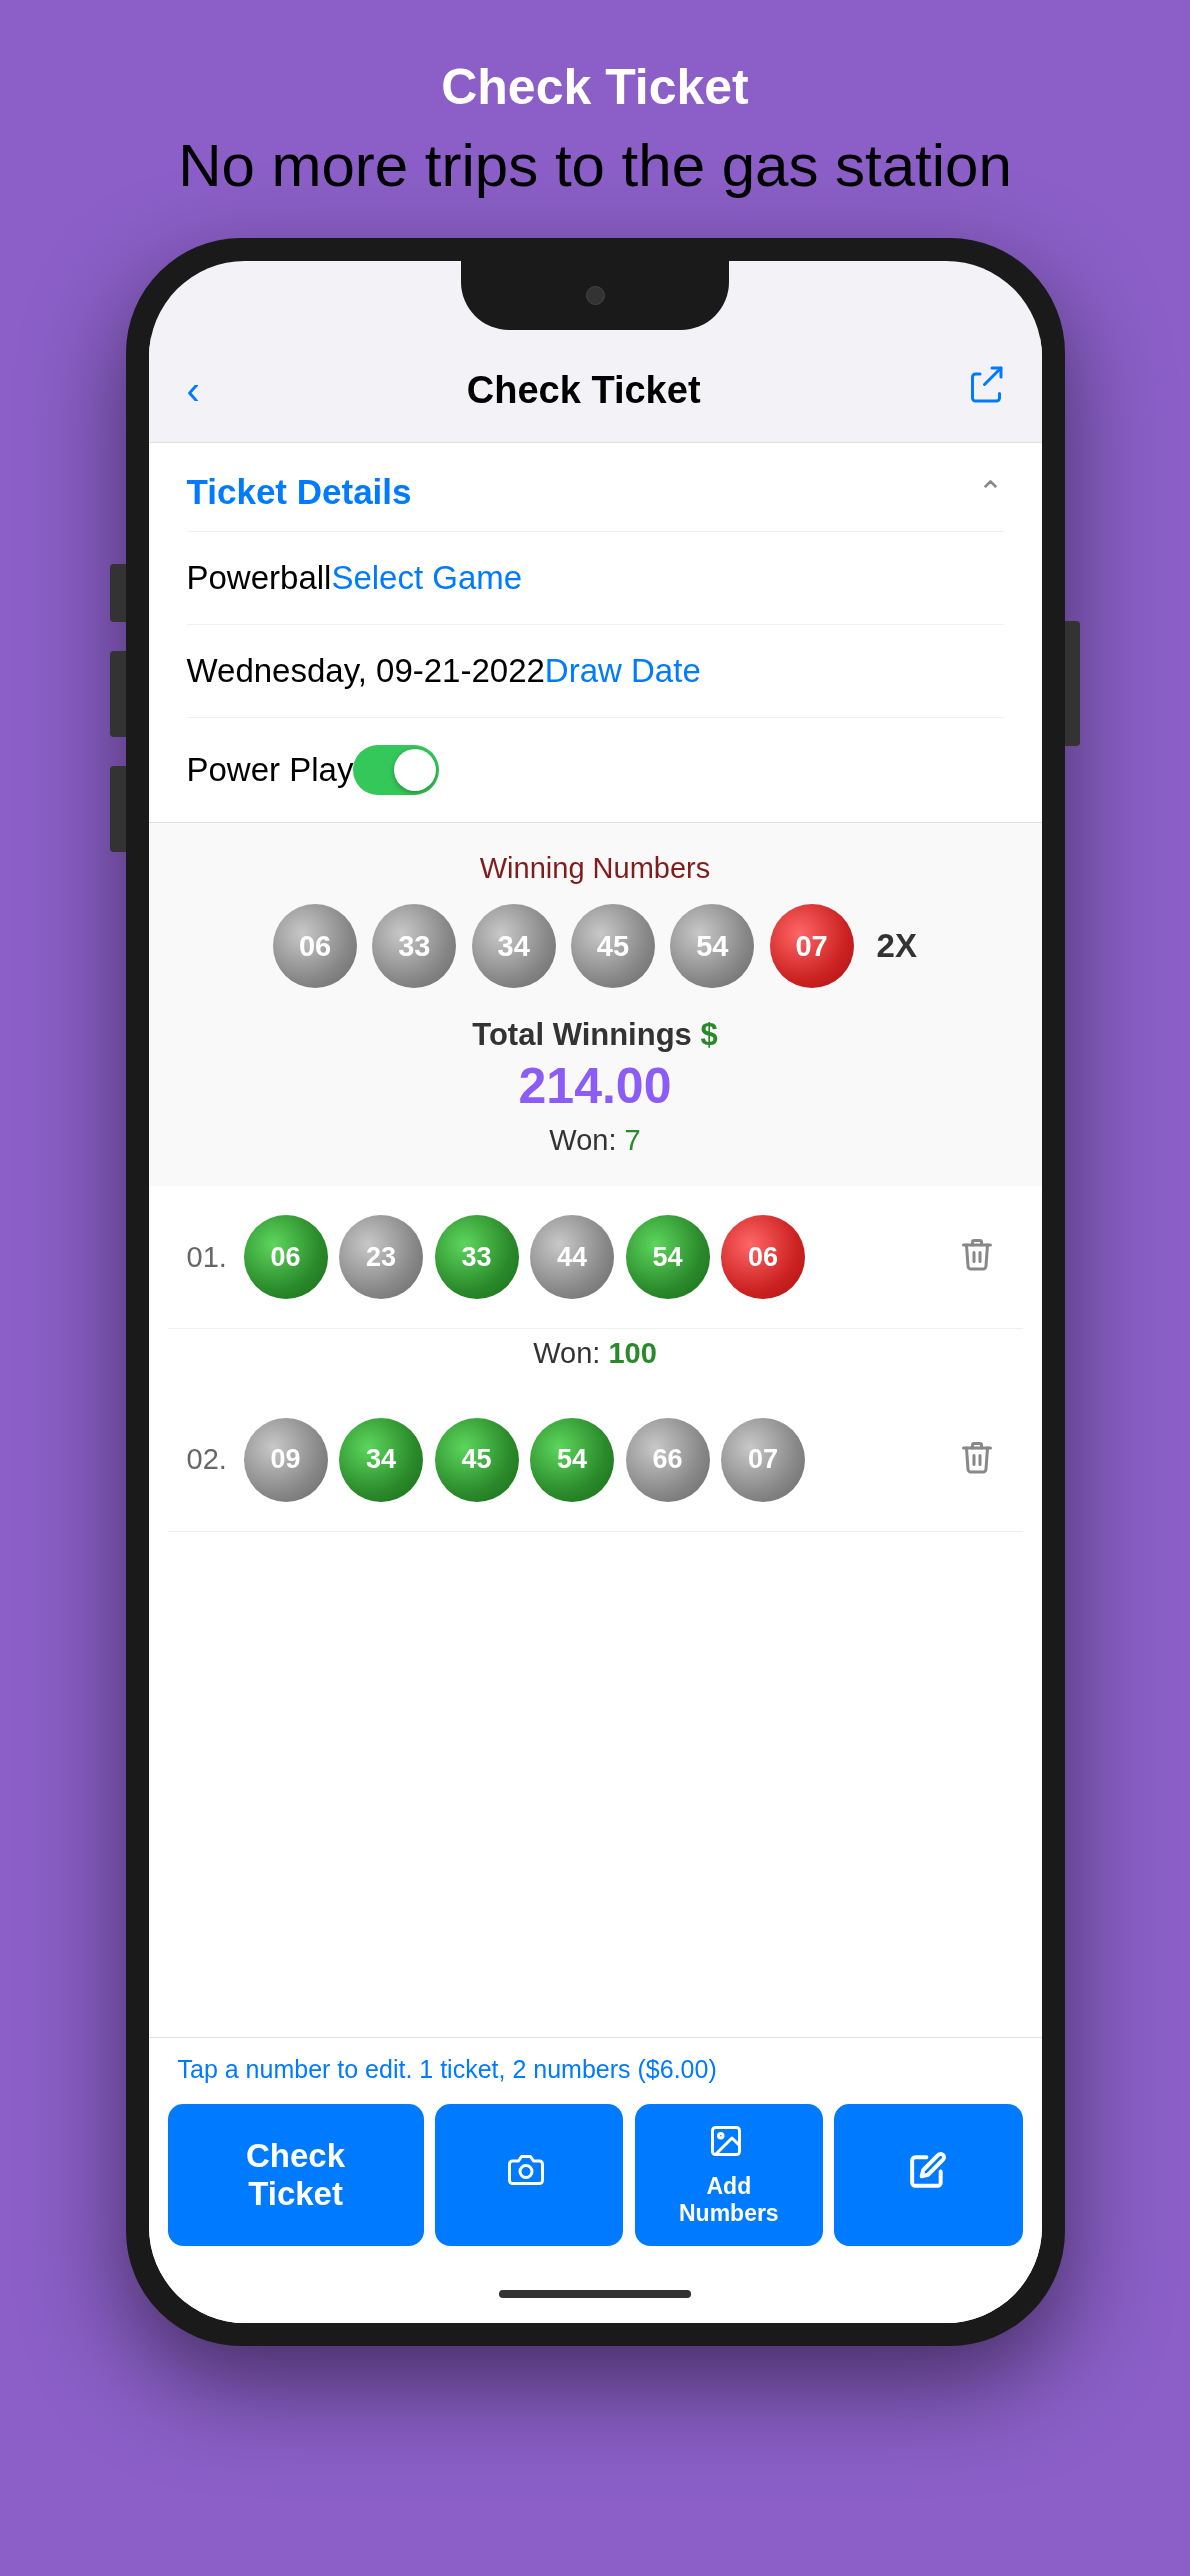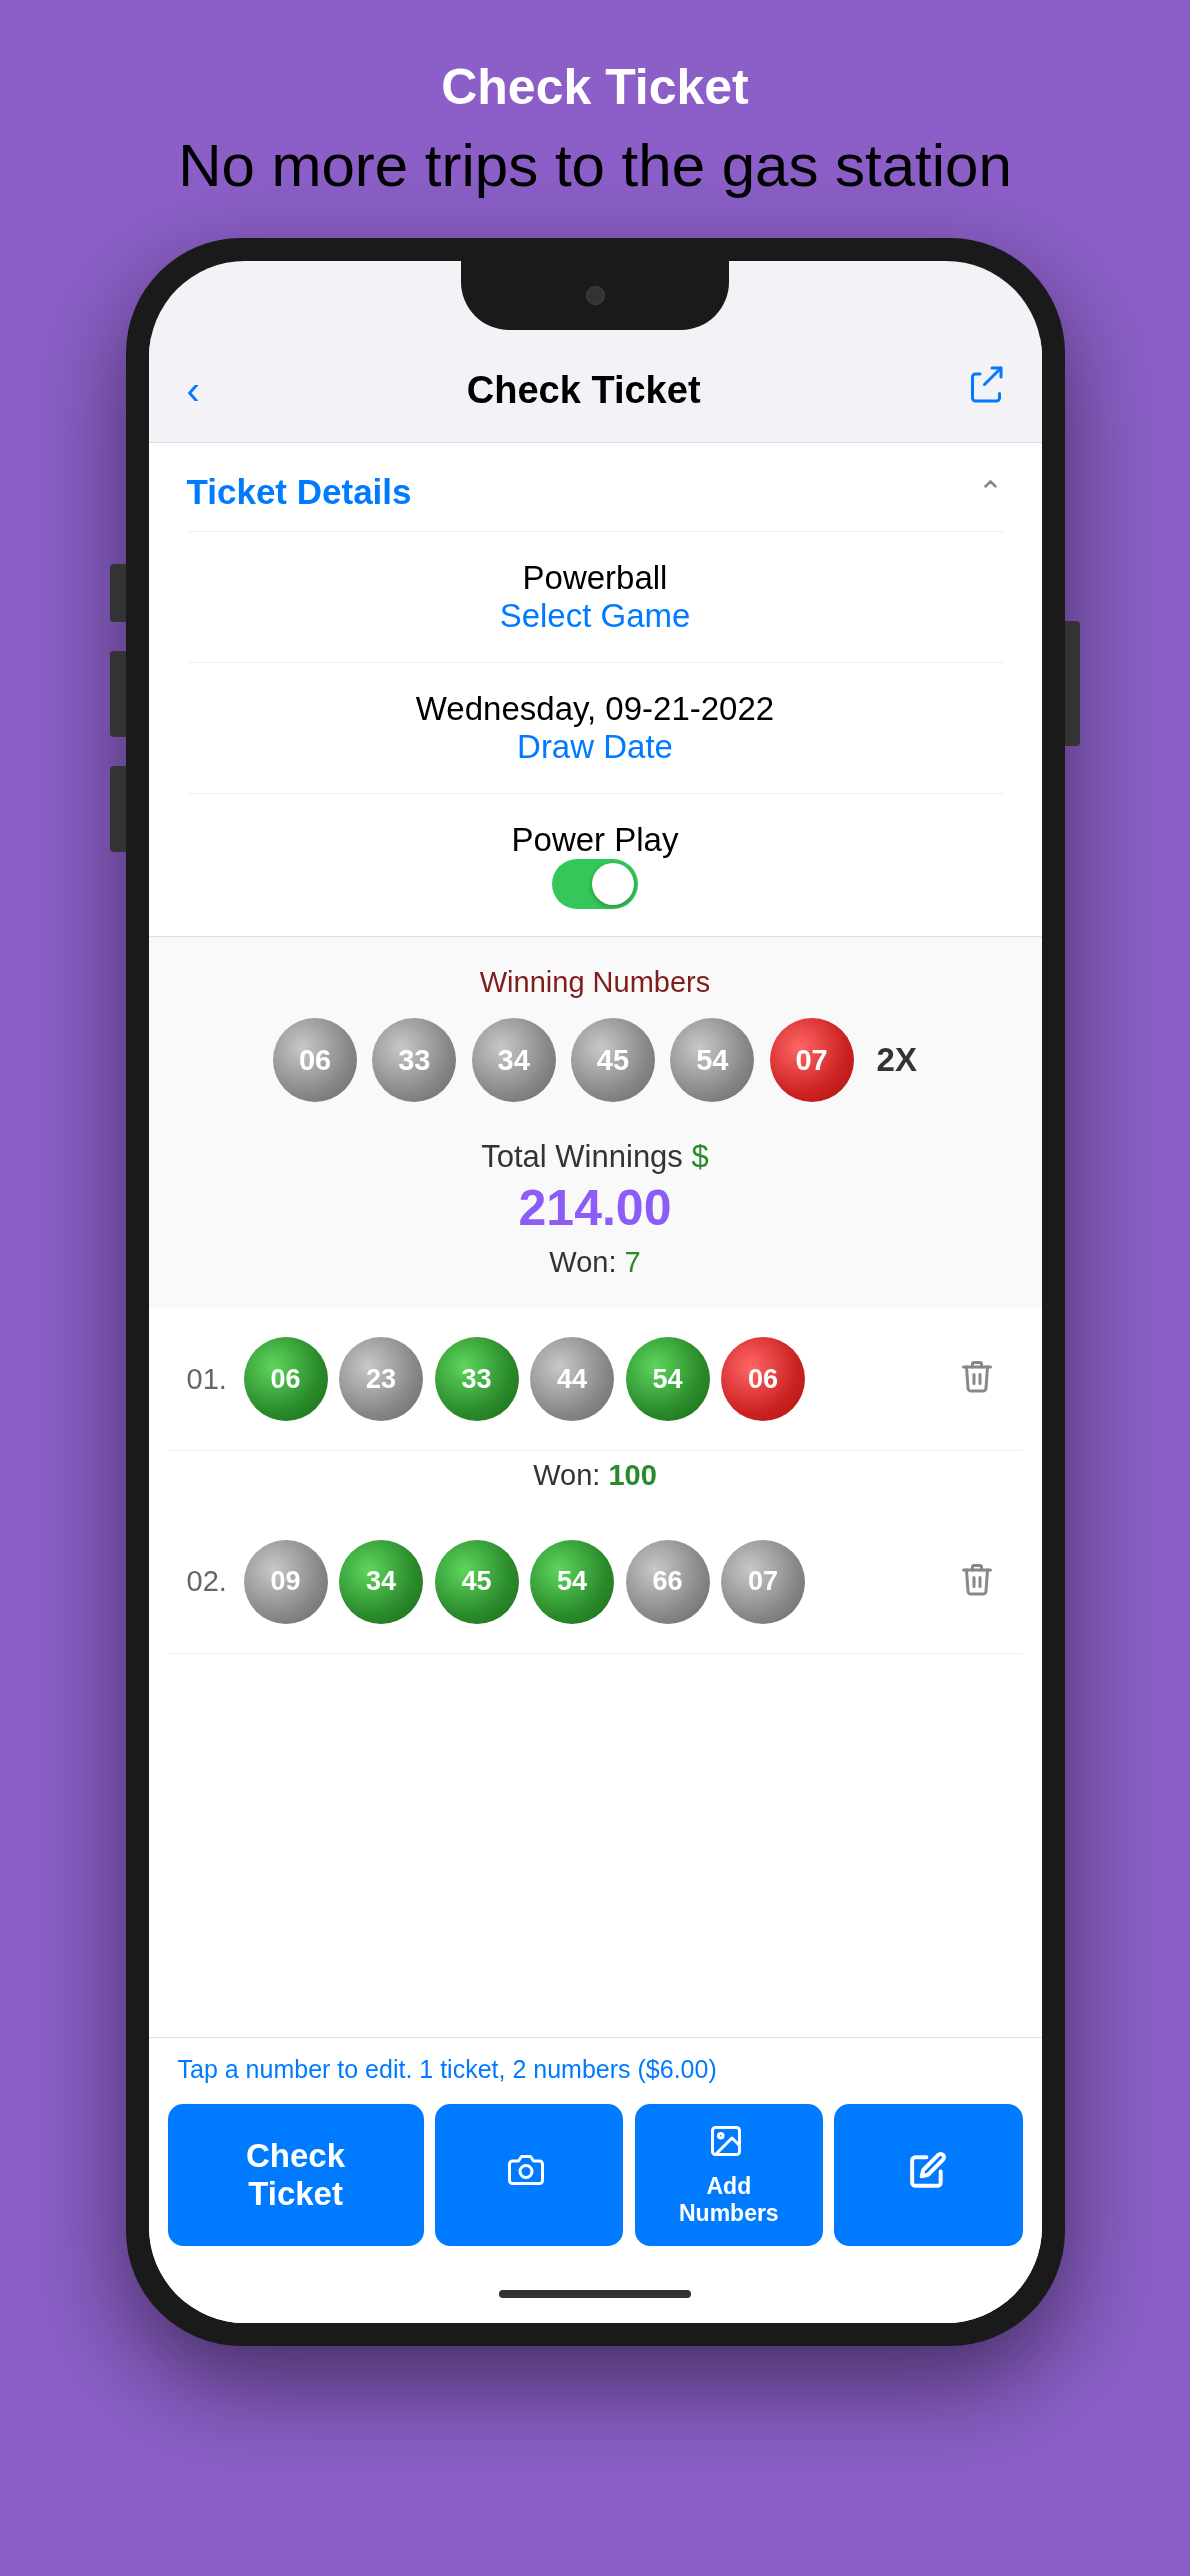--- a/index.html
+++ b/index.html
@@ -136,21 +136,20 @@
     .section-chevron {
       color: #888;
       font-size: 31px;
     }
     .detail-row {
       display: flex;
       justify-content: flex-start;
       align-items: center;
       padding: 27px 0;
       border-bottom: 1px solid #f0f0f0;
-      flex-direction: column;
     }
     .detail-row:last-child {
       border-bottom: none;
     }
     .detail-label {
       color: #000;
       font-size: 33px;
       font-weight: 400;
     }
     .detail-action {
@@ -223,21 +222,22 @@
     }
     .multiplier {
       color: #333;
       font-size: 33px;
       font-weight: 600;
       margin-left: 7.7px;
     }
     .total-winnings-label {
       color: #333;
       font-size: 31px;
-      margin-top: 27px;
+      margin-top: 19px;
+      font-weight: bold;
     }
     .total-winnings-label span {
       color: #2a8a2a;
     }
     .total-winnings-amount {
       color: #8b5cf6;
       font-size: 50px;
       font-weight: 600;
       margin-top: 3.8px;
     }

